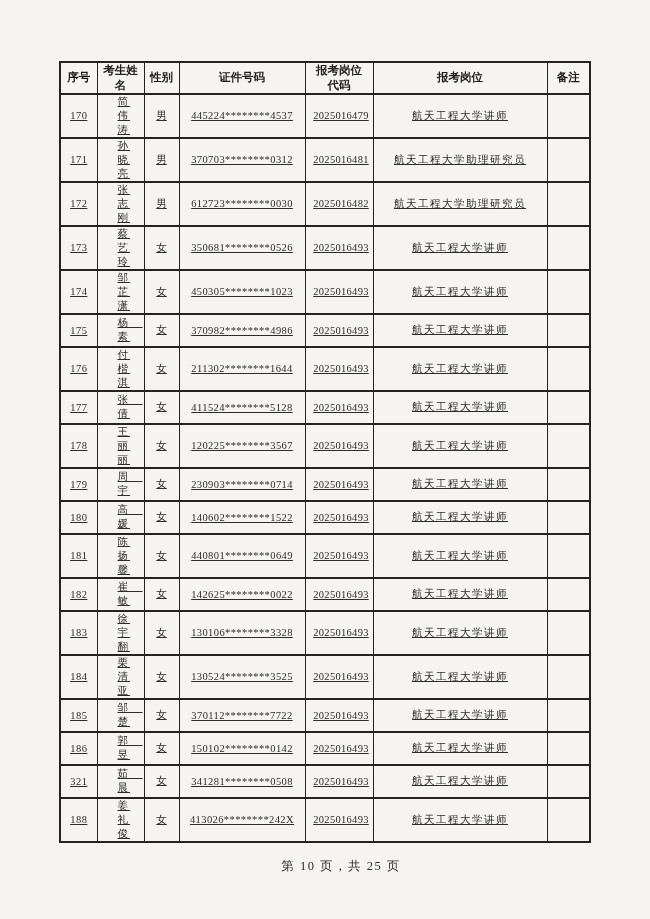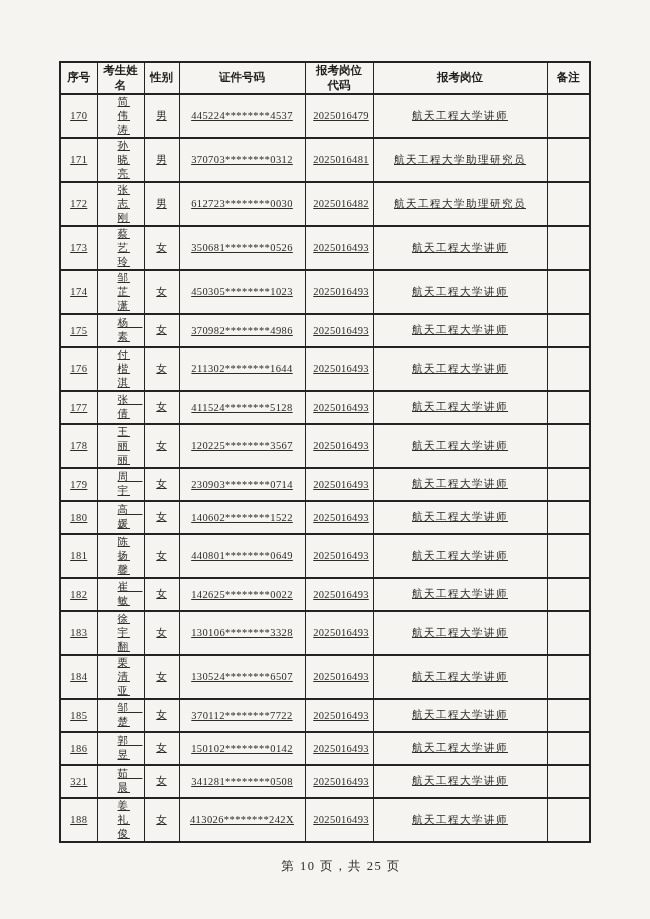--- a/index.html
+++ b/index.html
@@ -218,21 +218,21 @@
       <td class="cell-id-number">130106********3328</td>
       <td class="cell-job-code">2025016493</td>
       <td class="cell-job-title">航天工程大学讲师</td>
       <td class="cell-note"></td>
     </tr>
 
     <tr>
       <td class="cell-index">184</td>
       <td class="cell-name">栗清亚</td>
       <td class="cell-gender">女</td>
-      <td class="cell-id-number">130524********6507</td>
+      <td class="cell-id-number">130524********3525</td>
       <td class="cell-job-code">2025016493</td>
       <td class="cell-job-title">航天工程大学讲师</td>
       <td class="cell-note"></td>
     </tr>
 
     <tr>
       <td class="cell-index">185</td>
       <td class="cell-name">邹　楚</td>
       <td class="cell-gender">女</td>
       <td class="cell-id-number">370112********7722</td>

